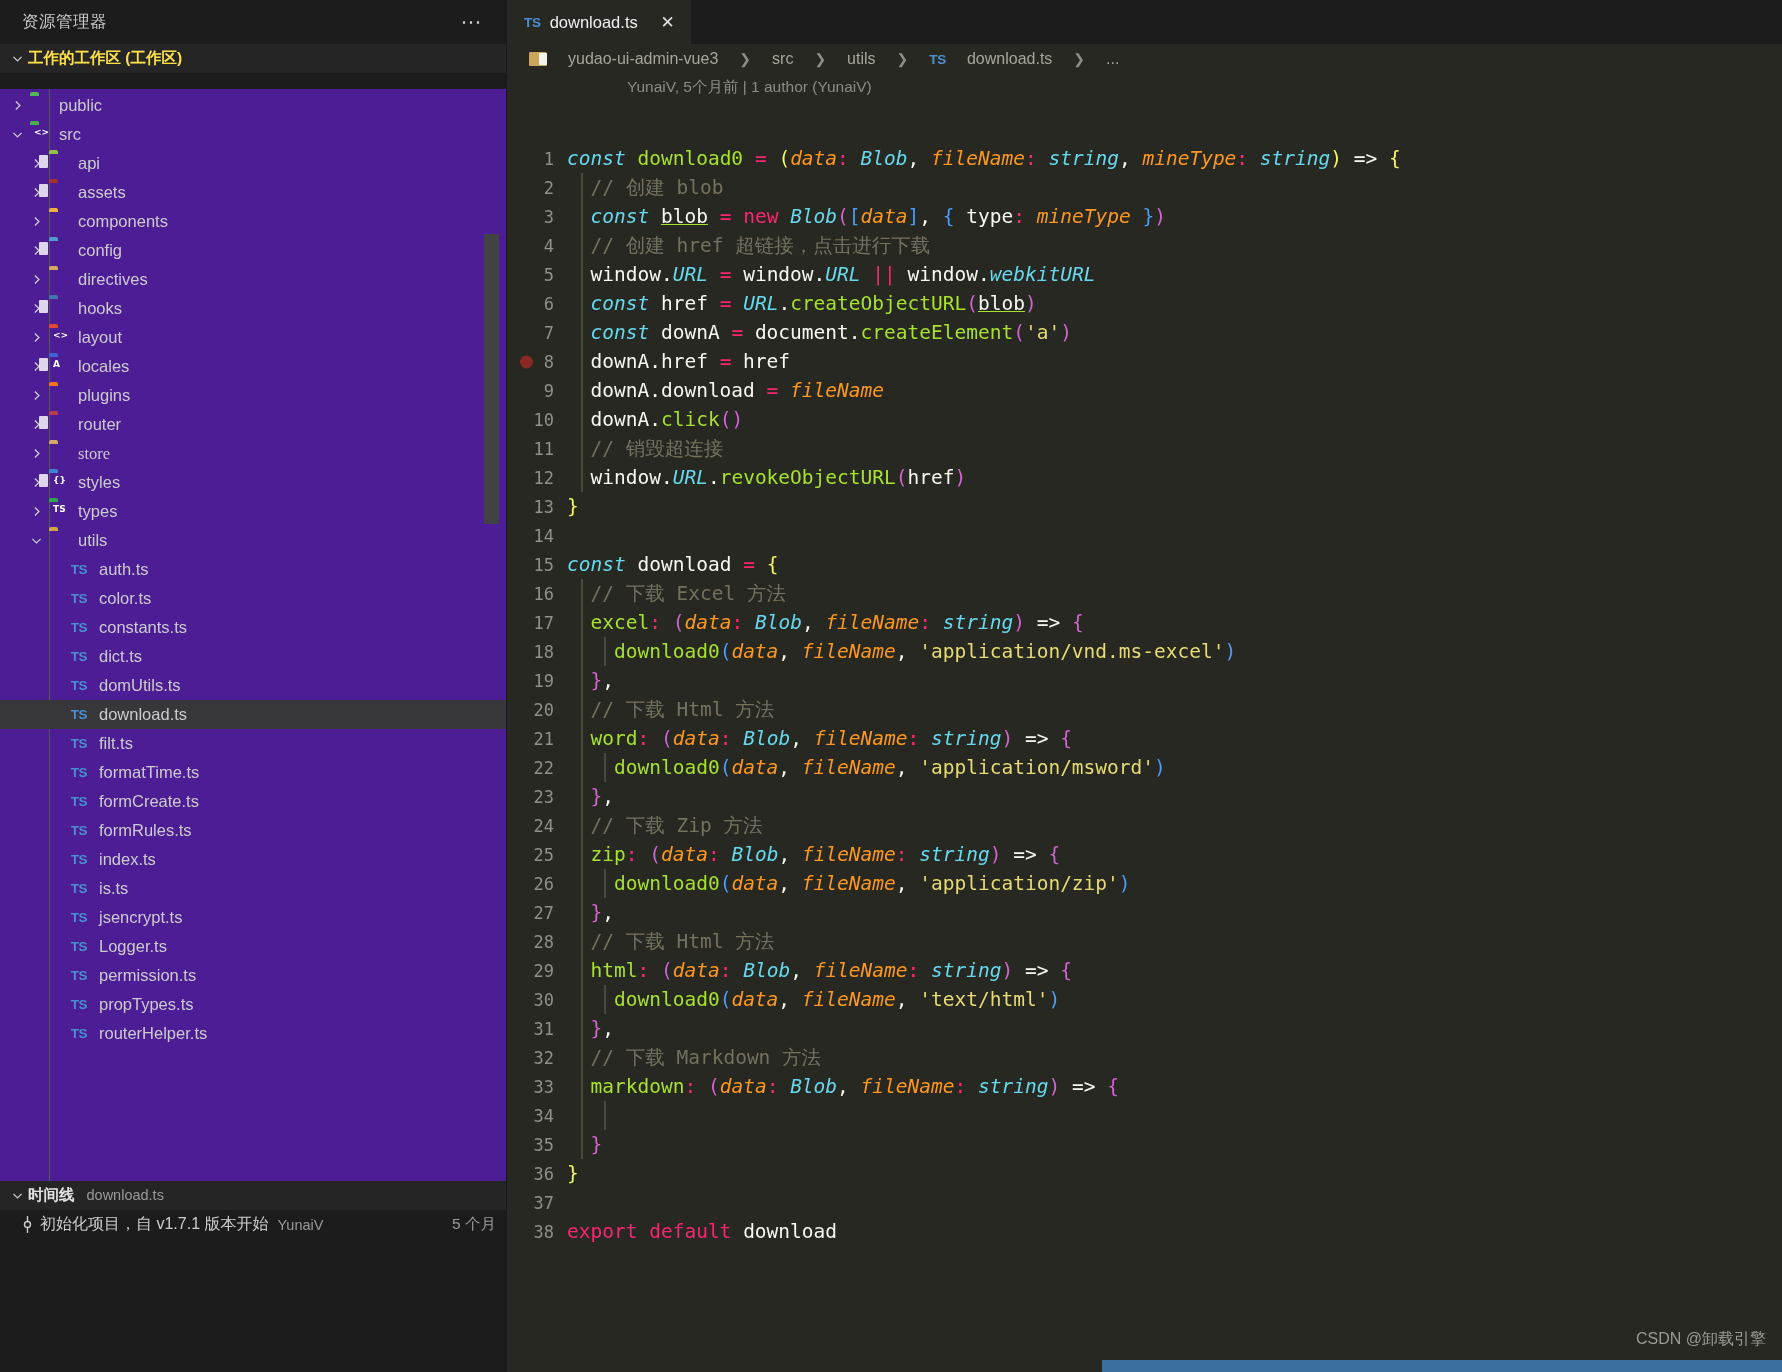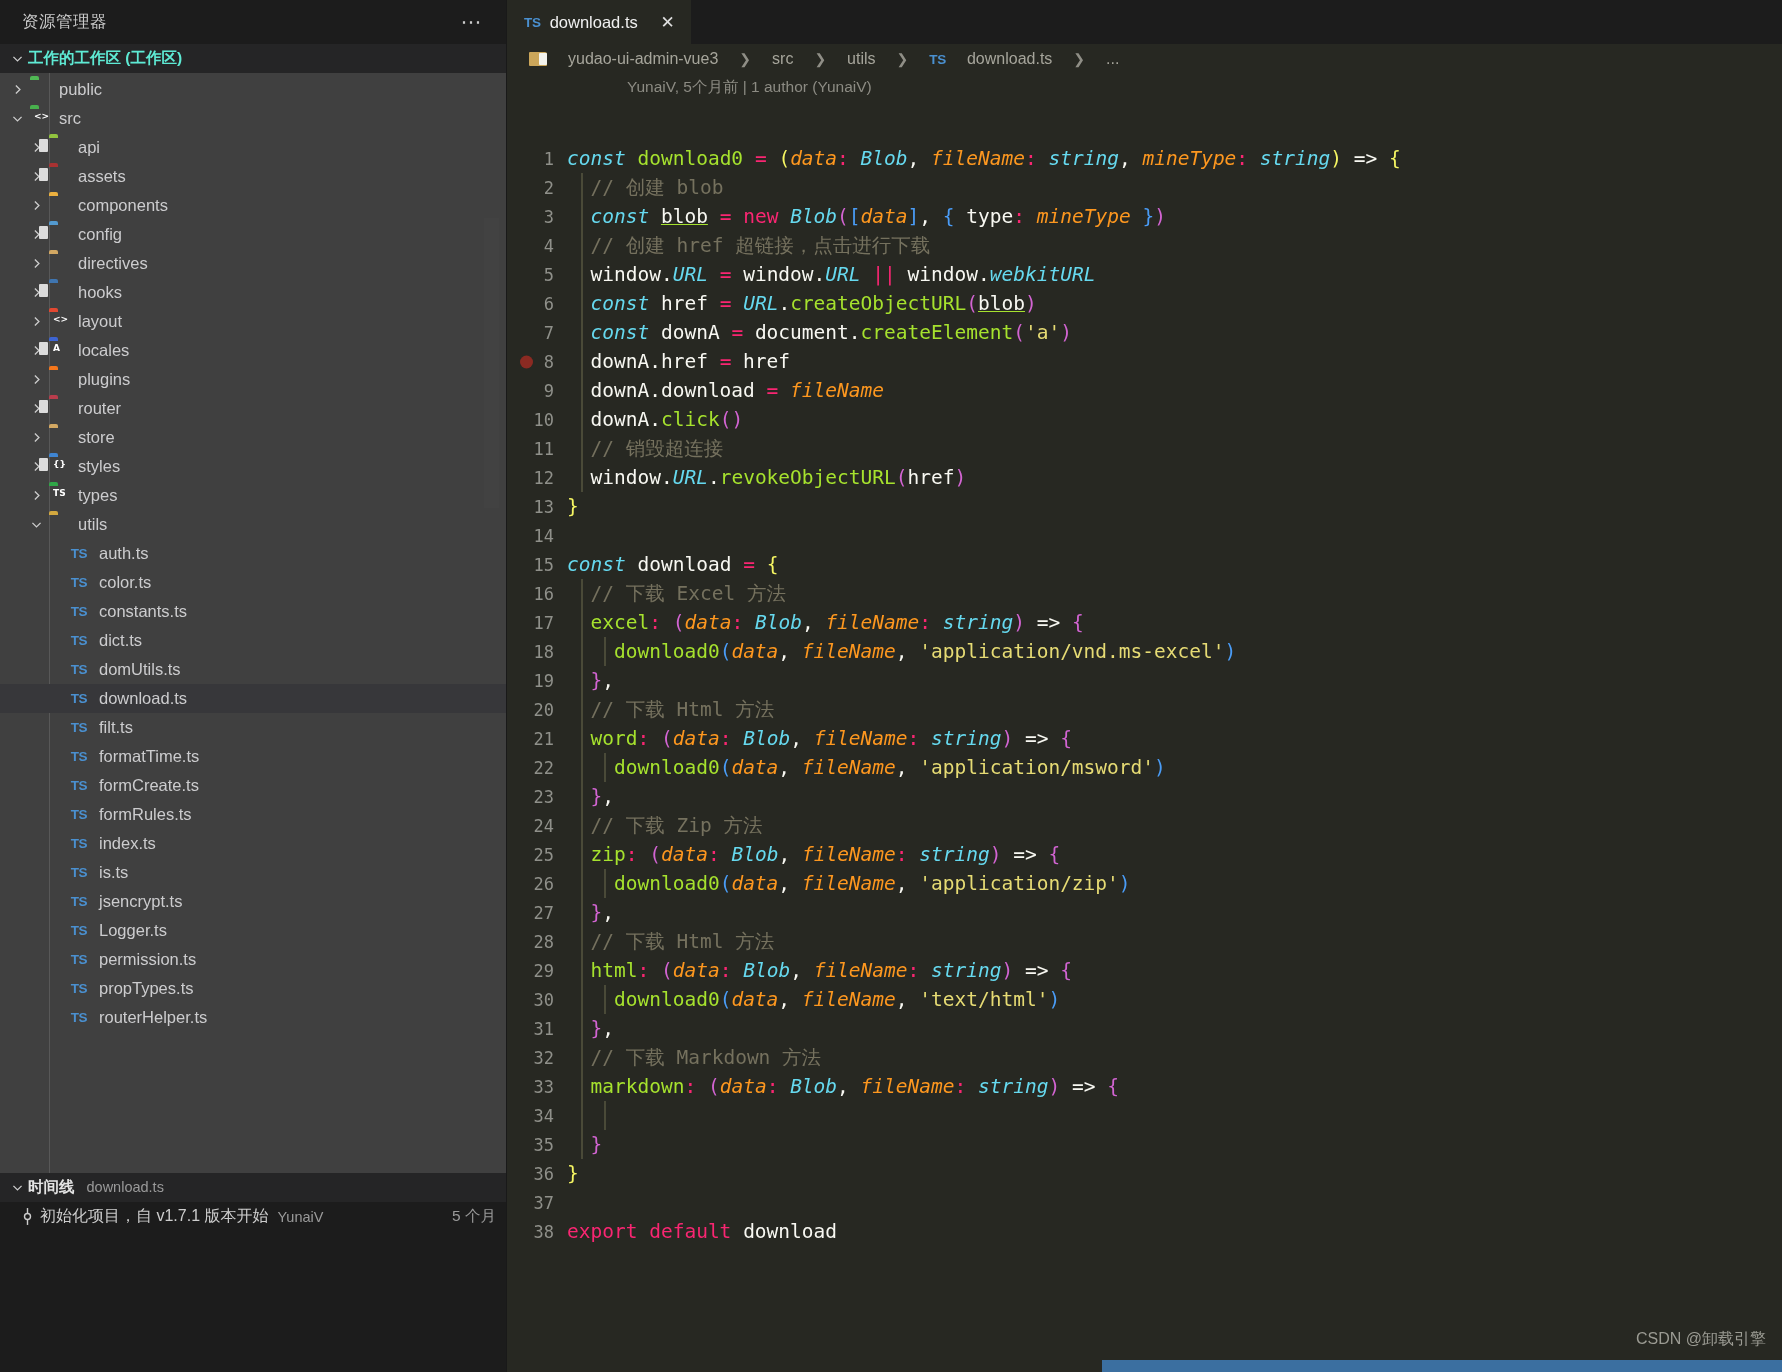--- a/index.html
+++ b/index.html
@@ -25,31 +25,32 @@
   .sb-dots {
     color: #cbcbcb; font-size: 21px; letter-spacing: 2.5px;
     line-height: 10px; cursor: pointer; padding: 4px 6px;
   }
 
   
   .ws-row {
     height: 29px; background: #252526; display: flex; align-items: center;
     padding-left: 6px; flex: 0 0 29px;
   }
-  .ws-row .tw { font-weight: bold; font-size: 15.5px; color: #5eead4; }
+  .ws-row .tw { font-weight: bold; font-size: 15.5px; color: #fde047; }
   .chev {
     width: 22px; display: inline-flex; align-items: center; justify-content: center;
     color: #cdcdcd; flex: 0 0 22px;
   }
   .chev svg { display: block; }
 
   
   .tree {
-    flex: 1 1 auto; overflow: hidden; position: relative; background: #404040;
+    flex: 1 1 auto; overflow: hidden; position: relative; background: #4c1d95;
     padding-top: 2px;
+    margin-top: 16px;
   }
   .row {
     height: 29px; display: flex; align-items: center; font-size: 16.5px;
     color: #ccccce; white-space: nowrap; position: relative;
   }
   .row.sel { background: #37373a; }
   .row .lbl { margin-left: 7px; }
   .ico {
     width: 22px; height: 22px; flex: 0 0 22px; position: relative;
     display: inline-block; margin-left: 2px;
@@ -315,21 +316,21 @@
         </div>
         <div class="row" style="padding-left: 25px;">
           <span class="chev">
             <svg width="13" height="13" viewBox="0 0 16 16">
               <path d="M6 3l5 5-5 5" fill="none" stroke="#cdcdcd" stroke-width="1.6"></path>
             </svg>
           </span>
           <span class="ico"><span class="fi flap" style="background: rgb(176, 58, 72);"></span></span>
           <span class="lbl">router</span>
         </div>
-        <div class="row" style="padding-left: 25px;">
+        <div class="row" style="padding-left: 25px; font-family: Liberation Serif, serif;">
           <span class="chev">
             <svg width="13" height="13" viewBox="0 0 16 16">
               <path d="M6 3l5 5-5 5" fill="none" stroke="#cdcdcd" stroke-width="1.6"></path>
             </svg>
           </span>
           <span class="ico"><span class="fi" style="background: rgb(201, 160, 94);"></span></span>
           <span class="lbl">store</span>
         </div>
         <div class="row" style="padding-left: 25px;">
           <span class="chev">

